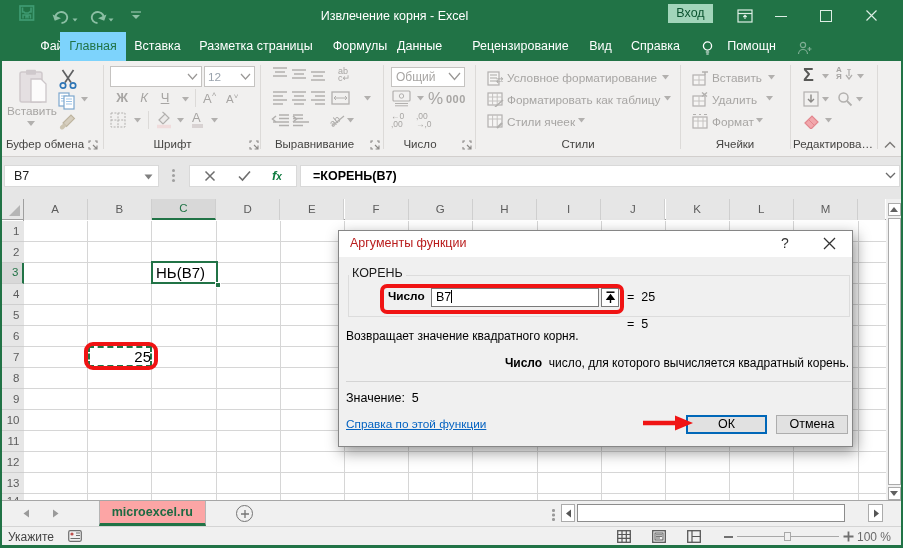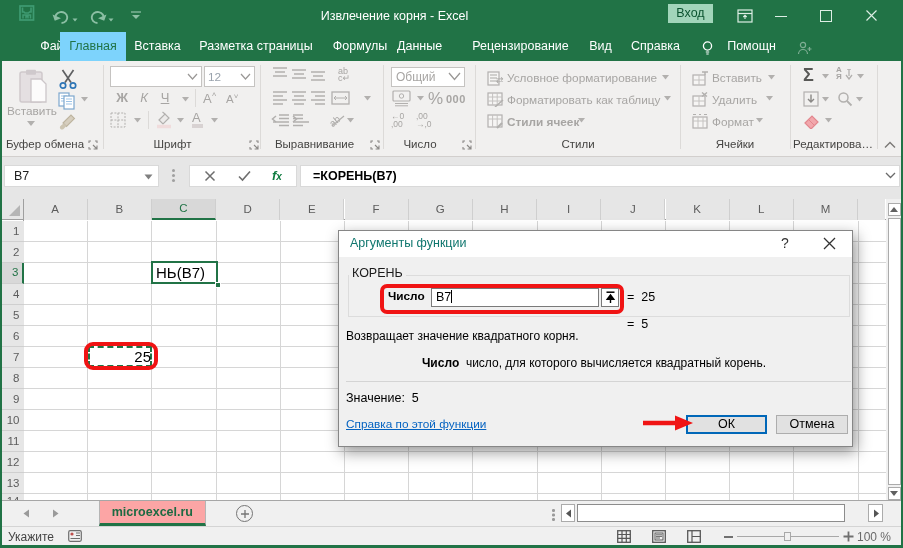--- a/index.html
+++ b/index.html
@@ -254,21 +254,21 @@
   </svg>
   <div class="abs rtext" style="left:507px;top:31.5px;">Форматировать как таблицу</div>
   <svg class="abs" style="left:664px;top:34.5px;" width="8" height="5" viewBox="0 0 8 5">
       <path d="M0 0 h7 l-3.5 4.5 z" fill="#b2b0ae"></path>
     </svg>
   <svg class="abs" style="left:487px;top:53px;" width="17" height="15" viewBox="0 0 17 15">
     <rect x="1" y="1" width="14" height="12" fill="#f6f5f4" stroke="#b2b0ae" stroke-width="1.2"></rect>
     <path d="M1 5 h14 M5.6 1 v12 M10.2 1 v12" stroke="#c4c2c0" stroke-width="1"></path>
     <path d="M10 14 l5 -5" stroke="#b2b0ae" stroke-width="2"></path>
   </svg>
-  <div class="abs rtext" style="left:507px;top:53.5px;font-weight:bold;">Стили ячеек</div>
+  <div class="abs rtext" style="left:507px;top:53.5px;">Стили ячеек</div>
   <svg class="abs" style="left:578px;top:56.5px;" width="8" height="5" viewBox="0 0 8 5">
       <path d="M0 0 h7 l-3.5 4.5 z" fill="#b2b0ae"></path>
     </svg>
   <div class="glabel" style="left:540px;width:76px;">Стили</div>
 
   <svg class="abs" style="left:692px;top:9.5px;" width="17" height="15" viewBox="0 0 17 15">
     <rect x="1" y="4" width="12" height="10" fill="#f6f5f4" stroke="#b2b0ae" stroke-width="1.2"></rect>
     <path d="M1 9 h12 M7 4 v10" stroke="#c4c2c0" stroke-width="1"></path>
     <path d="M10 1 h6 M13 1 v3" stroke="#b2b0ae" stroke-width="1.4"></path>
   </svg>
@@ -461,41 +461,41 @@
   <div class="abs" style="left:737px;top:9px;width:102px;height:1px;background:#a8a8a8;"></div>
   <div class="abs" style="left:784px;top:5px;width:7px;height:9px;background:#f0f0f0;border:1px solid #a8a8a8;"></div>
   <svg class="abs" style="left:843px;top:4px;" width="11" height="11" viewBox="0 0 11 11">
       <path d="M5.5 0.5 V10.5 M0.5 5.5 H10.5" stroke="#707070" stroke-width="1.8"></path>
     </svg>
   <div class="abs" style="left:857px;top:3px;font-size:12px;color:#6a6a6a;">100 %</div>
 </div>
 <div class="abs" id="greenbottom"></div>
 <div class="abs" id="dlg">
   <div class="abs" style="left:0;top:0;width:513px;height:26px;background:#fff;"></div>
-  <div class="abs" style="left:11px;top:4.5px;font-size:12.5px;color:#0f766e;">Аргументы функции</div>
+  <div class="abs" style="left:11px;top:4.5px;font-size:12.5px;color:#b91c1c;">Аргументы функции</div>
   <div class="abs" style="left:442px;top:4px;font-size:14px;color:#333;">?</div>
   <svg class="abs" style="left:484px;top:6px;" width="13" height="13" viewBox="0 0 13 13">
       <path d="M1 1 L12 12 M12 1 L1 12" stroke="#333" stroke-width="1.3"></path>
     </svg>
 
   <div class="abs" style="left:9px;top:44px;width:502px;height:42px;border:1px solid #dcdcdc;"></div>
   <div class="abs" style="left:10px;top:35px;background:#f0f0f0;padding:0 3px;font-size:12.5px;color:#1a1a1a;">КОРЕНЬ</div>
 
   <div class="abs" style="left:49px;top:58px;font-size:11.8px;font-weight:bold;color:#000;">Число</div>
   <div class="abs" style="left:92px;top:57px;width:168px;height:19px;background:#fff;border:1px solid #7a7a7a;font-size:12.5px;color:#000;line-height:17px;padding-left:4px;">B7<span style="display:inline-block;width:1px;height:13px;background:#000;vertical-align:-2px;"></span></div>
   <div class="abs" style="left:262px;top:57px;width:18px;height:19px;background:#fff;border:1px solid #7a7a7a;"></div>
   <svg class="abs" style="left:266px;top:60px;" width="11" height="13" viewBox="0 0 11 13">
     <path d="M1.5 1.2 H9.5" stroke="#000" stroke-width="1.5"></path>
     <path d="M5.5 12 V6 M2.2 8.2 L5.5 4 L8.8 8.2 Z" stroke="#000" stroke-width="1.4" fill="#000"></path>
   </svg>
   <div class="abs" style="left:41px;top:52.5px;width:244px;height:30px;border:4px solid #f01414;border-radius:7px;"></div>
   <div class="abs" style="left:288px;top:59px;font-size:12.5px;">=&nbsp;&nbsp;25</div>
   <div class="abs" style="left:288px;top:85.5px;font-size:12.5px;">=&nbsp;&nbsp;5</div>
   <div class="abs" style="left:7px;top:98px;font-size:12px;">Возвращает значение квадратного корня.</div>
-  <div class="abs" style="left:0px;top:125px;width:510px;text-align:center;font-size:12px;"><b>Число</b>&nbsp;&nbsp;число, для которого вычисляется квадратный корень.</div>
+  <div class="abs" style="left:0px;top:125px;width:510px;text-align:right;font-size:12px;"><b>Число</b>&nbsp;&nbsp;число, для которого вычисляется квадратный корень.</div>
   <div class="abs" style="left:7px;top:150px;width:505px;height:1px;background:#d4d4d4;"></div>
   <div class="abs" style="left:7px;top:160px;font-size:12.5px;">Значение:&nbsp; 5</div>
   <div class="abs" style="left:7px;top:186px;font-size:11.8px;color:#0563c1;text-decoration:underline;">Справка по этой функции</div>
   <div class="btn" style="left:347px;top:184px;width:81px;border:2px solid #0067b8;line-height:15px;">ОК</div>
   <div class="btn" style="left:437px;top:184px;width:72px;line-height:16px;">Отмена</div>
   <svg class="abs" style="left:303px;top:182px;" width="52" height="20" viewBox="0 0 52 20">
     <path d="M1 10 H34" stroke="#f01414" stroke-width="4.6"></path>
     <path d="M33 2.5 L51 10 L33 17.5 Z" fill="#f01414"></path>
   </svg>
 </div>

